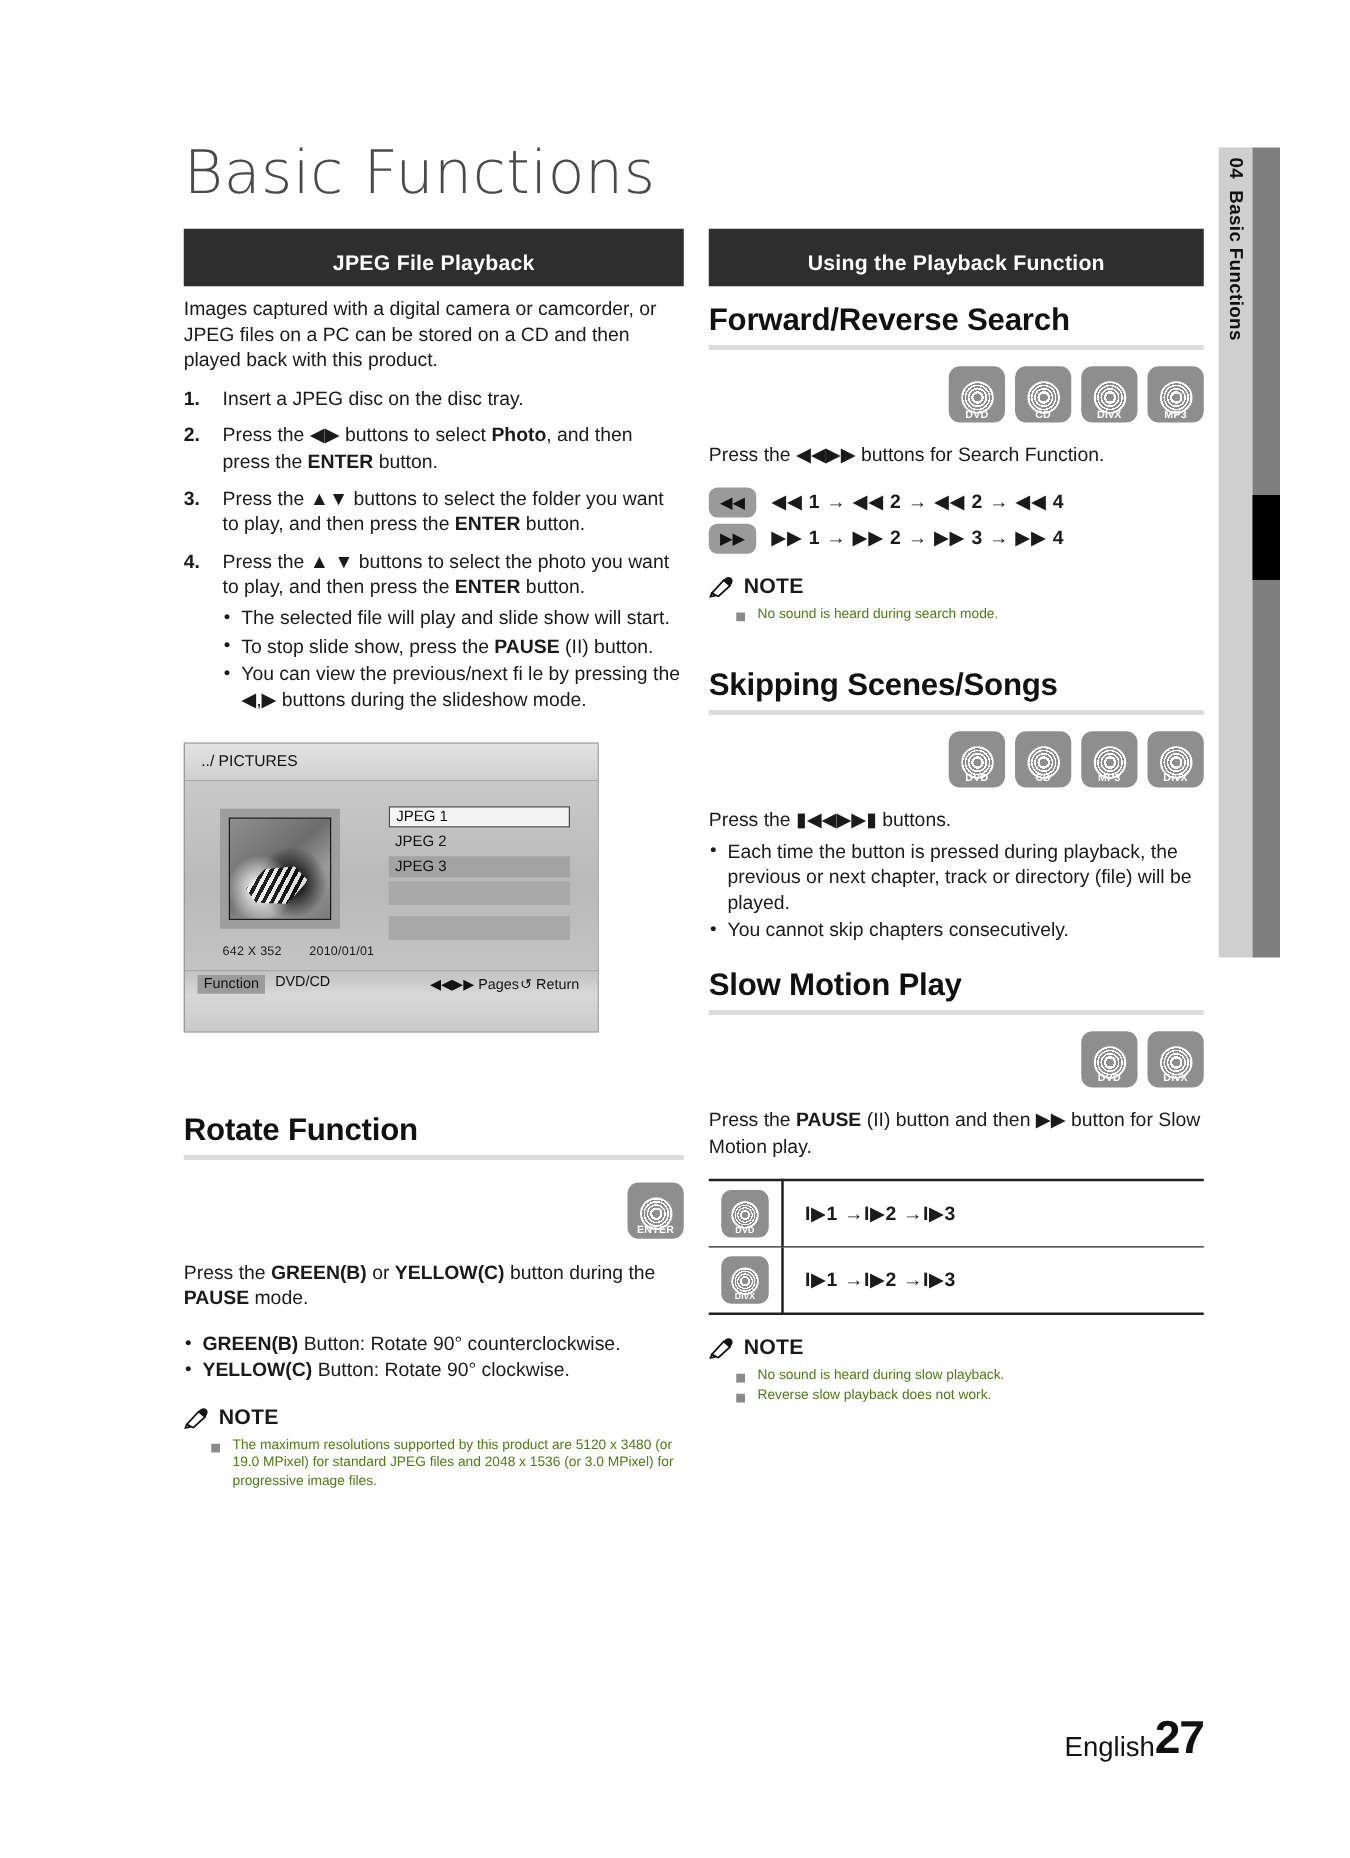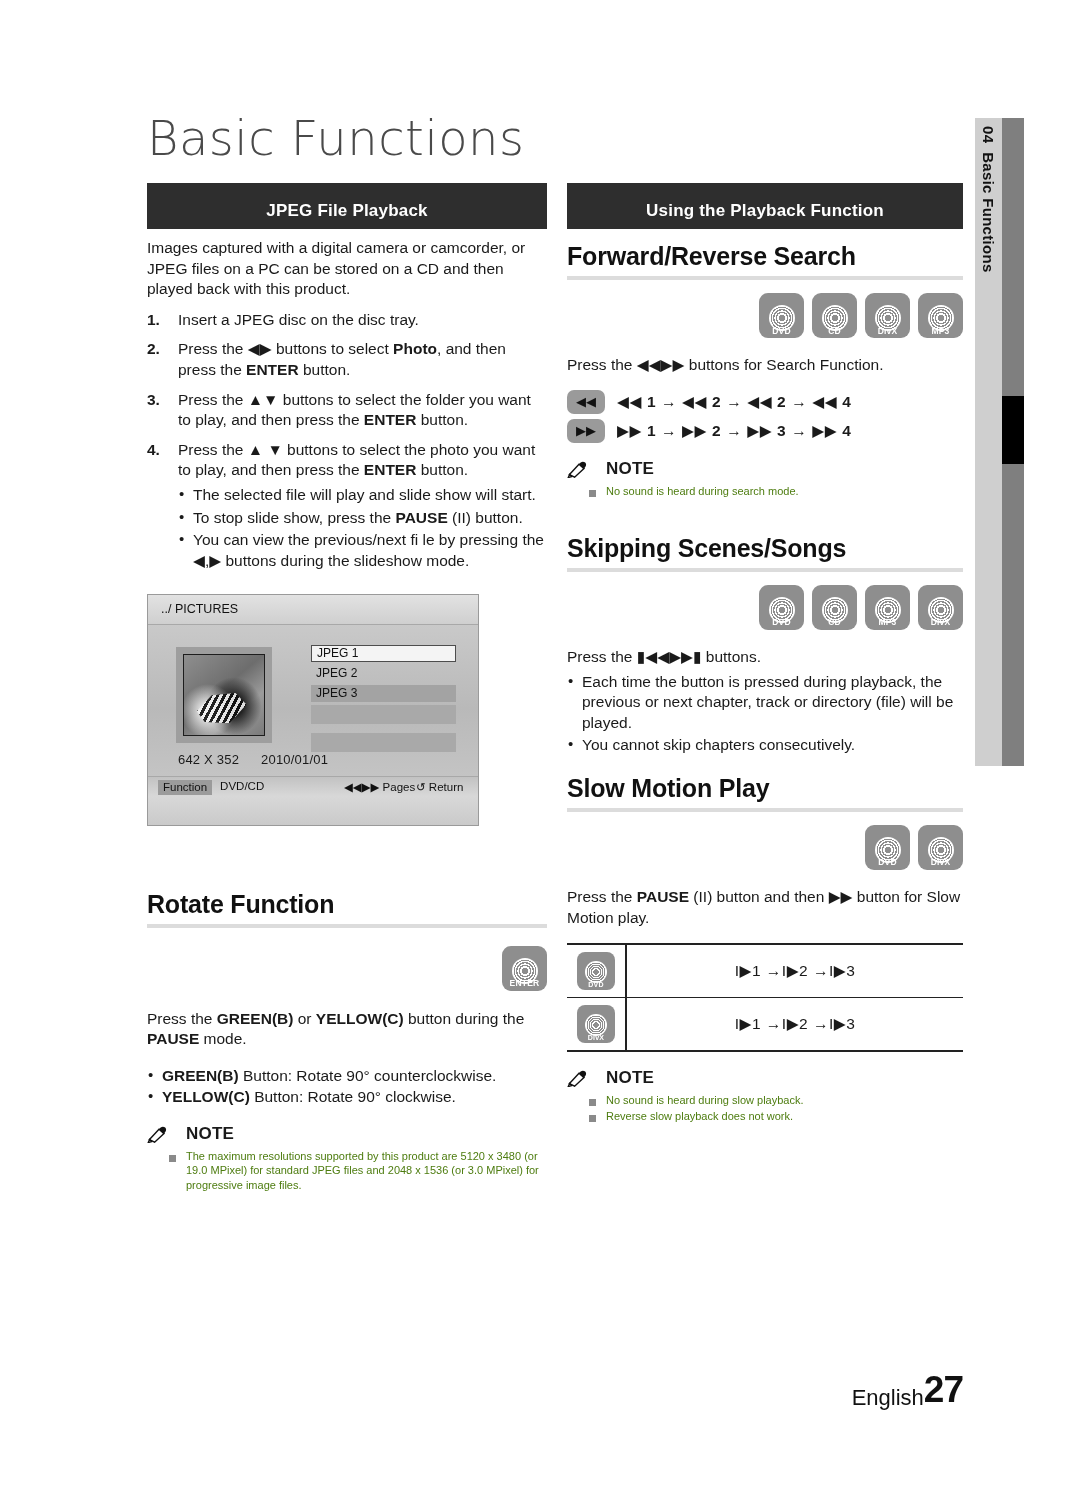--- a/index.html
+++ b/index.html
@@ -67,21 +67,21 @@
     position:relative;padding-left:15px;font-size:15.5px;line-height:1.33;
     margin-bottom:2px;
   }
   ul.dots>li:before{
     content:"\2022";position:absolute;left:1px;top:-1px;font-size:15px;
   }
   ul.dots.tight>li{margin-bottom:1px;}
 
   
   .note{margin-top:16px;}
-  .note-head{display:flex;align-items:center;gap:18px;}
+  .note-head{display:flex;align-items:center;gap:7px;}
   .note-head .label{font-size:17px;font-weight:bold;letter-spacing:.2px;}
   ul.note-items{list-style:none;margin:5px 0 0;padding:0 0 0 22px;}
   ul.note-items>li{
     position:relative;padding-left:17px;font-size:11px;line-height:1.3;
     margin-bottom:2px;color:#4d7c0f;
   }
   ul.note-items>li:before{
     content:"";position:absolute;left:0;top:6px;width:7px;height:7px;
     background:#8a8a8a;
   }
@@ -136,21 +136,21 @@
 
   
   table.slow{border-collapse:collapse;width:100%;margin-top:15px;}
   table.slow td{
     border-top:2px solid #222;border-bottom:2px solid #222;
     padding:7px 0;vertical-align:middle;
   }
   table.slow tr:first-child td{border-bottom:1px solid #222;}
   table.slow tr:last-child td{border-top:1px solid #222;}
   table.slow td.c1{width:58px;border-right:2px solid #222;text-align:center;}
-  table.slow td.c2{font-size:15.5px;font-weight:normal;letter-spacing:.5px;text-align:center;}
+  table.slow td.c2{padding-left:17px;font-size:15.5px;font-weight:bold;letter-spacing:.5px;}
 
   
   .osd{
     margin-top:22px;width:330px;height:230px;
     border:1px solid #9a9a9a;background:#d2d2d2;position:relative;
     font-family:"Liberation Sans",sans-serif;
   }
   .osd .top{
     height:29px;background:linear-gradient(#e2e2e2,#cfcfcf);
     border-bottom:1px solid #a8a8a8;
@@ -174,21 +174,21 @@
       position:relative;overflow:hidden;
   }
   .osd .thumb:after{
     content:"";position:absolute;left:16%;top:48%;width:62%;height:38%;
     background:
       repeating-linear-gradient(118deg,#111 0 3px,#f0f0f0 3px 6px);
     clip-path:polygon(0% 60%,30% 8%,78% 0%,100% 38%,66% 100%,16% 96%);
     opacity:.92;
   }
   .osd .meta{
-    position:absolute;left:30px;bottom:10px;font-size:13px;color:#1a1a1a;
+    position:absolute;left:30px;bottom:10px;font-size:10px;color:#1a1a1a;
     letter-spacing:.2px;white-space:nowrap;
   }
   .osd .meta .sp{display:inline-block;width:22px;}
   .osd .filelist{position:absolute;left:163px;top:20px;width:145px;}
   .osd .frow{
     height:17px;margin-bottom:3px;font-size:12px;color:#111;
     display:flex;align-items:center;padding-left:5px;box-sizing:border-box;
   }
   .osd .frow.sel{background:#f4f4f4;border:1px solid #4d4d4d;}
   .osd .frow.plain{background:transparent;}

